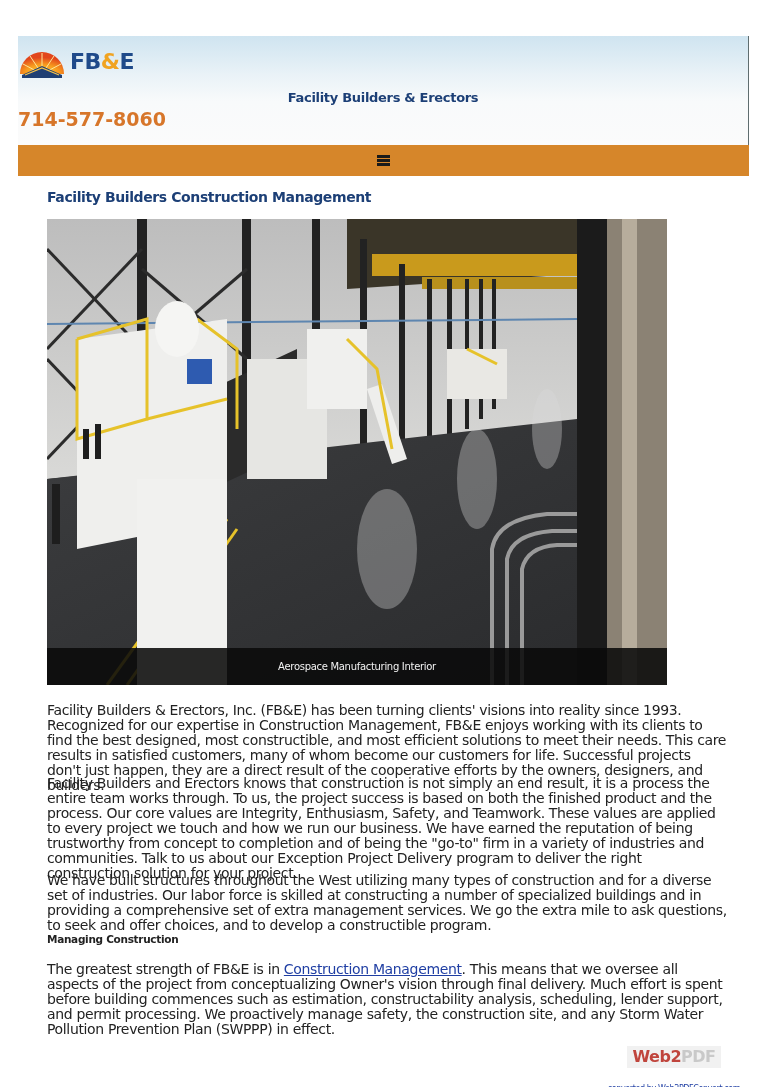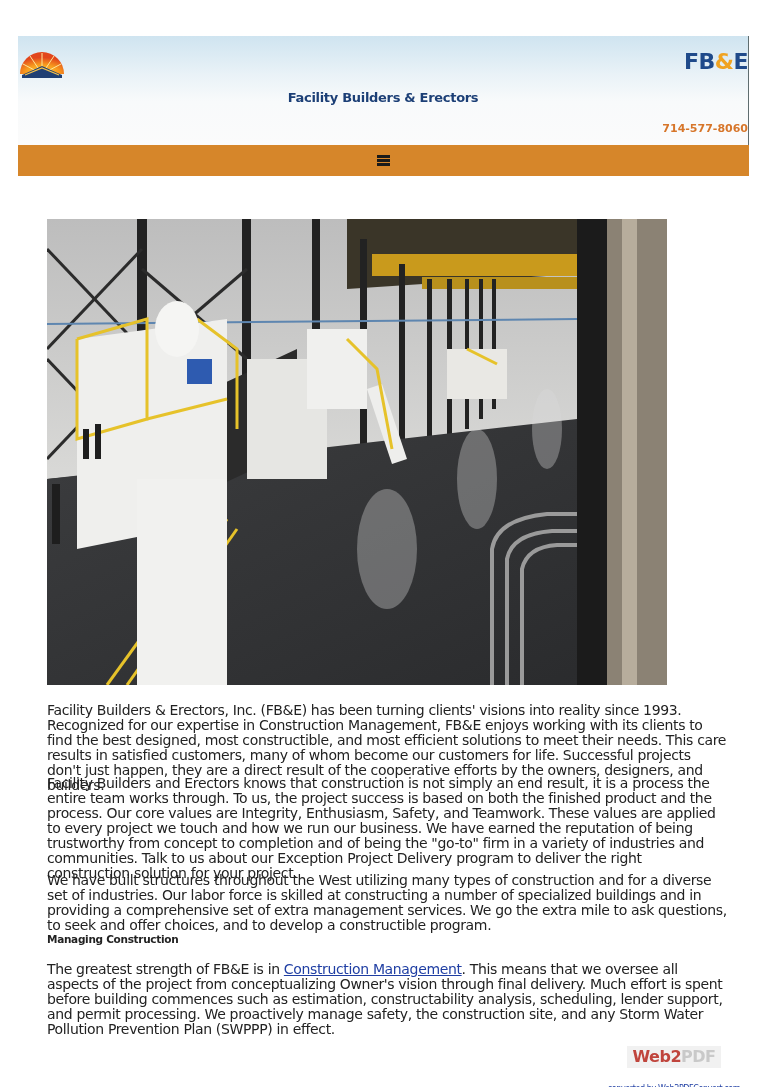--- a/index.html
+++ b/index.html
@@ -1,27 +1,27 @@
 <!DOCTYPE html>
 <html><head>
 <meta charset="utf-8">
 <style>
   html, body { margin: 0; padding: 0; background: #ffffff; }
   body { width: 768px; height: 1087px; position: relative; overflow: hidden; font-family: "DejaVu Sans", sans-serif; color: #222; }
   .page { position: absolute; left: 18px; top: 36px; width: 731px; height: 1020px; }
   .header { position: absolute; left: 0; top: 0; width: 731px; height: 109px;
     background: linear-gradient(to bottom, #cfe4f0 0%, #e9f2f7 35%, #f8fafb 60%, #fbfbfb 100%);
     border-right: 1px solid #5f6d6f; box-sizing: border-box; }
-  .logo-row { position: absolute; left: 0; right: 0; top: 8px; height: 34px; display: flex; justify-content: space-between; align-items: center; }
+  .logo-row { position: absolute; left: 0; right: 0; top: 8px; height: 34px; display: flex; justify-content: flex-start; align-items: center; }
   .logo-mark { width: 48px; height: 34px; margin-right: 4px; }
   .logo-text { font-family: "DejaVu Sans", sans-serif; font-weight: bold; font-size: 22px; color: #1f4a8a; letter-spacing: -0.5px; }
   .logo-text .amp { color: #f0a321; }
   .company-name { position: absolute; left: 0; right: 0; top: 54px; text-align: center; font-family: "DejaVu Sans", sans-serif; font-weight: bold; font-size: 13px; color: #1c3f76; letter-spacing: -0.3px; }
   .tagline { position: absolute; left: 0; right: 0; top: 67px; text-align: center; font-family: "DejaVu Sans", sans-serif; font-weight: bold; font-size: 9px; color: #222; letter-spacing: -0.2px; }
-  .phone { position: absolute; left: 0; right: 0; top: 86px; text-align: right; font-family: "DejaVu Sans", sans-serif; font-weight: bold; font-size: 11px; color: #d7762a; }
+  .phone { position: absolute; left: 0; right: 0; top: 72px; text-align: left; font-family: "DejaVu Sans", sans-serif; font-weight: bold; font-size: 19px; color: #d7762a; }
   .navbar { position: absolute; left: 0; top: 109px; width: 731px; height: 31px; background: #d6862a; display: flex; justify-content: center; align-items: center; }
   .hamburger { width: 13px; height: 11px; display: flex; flex-direction: column; justify-content: space-between; cursor: pointer; }
   .hamburger span { display: block; height: 3px; background: #1a1a1a; }
   .content { position: absolute; left: 0; top: 140px; width: 731px; height: 880px; background: #fff; }
   .page-title { position: absolute; left: 29px; top: 13px; font-family: "DejaVu Sans", sans-serif; font-weight: bold; font-size: 14px; color: #1c3f76; letter-spacing: -0.4px; }
   .hero { position: absolute; left: 29px; top: 43px; width: 620px; height: 466px; overflow: hidden; background: #3a3a3a; }
   .hero svg { display: block; }
   .caption { position: absolute; left: 0; bottom: 0; width: 620px; height: 37px; background: rgba(10,10,10,0.88); color: #f2f2f2; font-family: "DejaVu Sans", sans-serif; font-size: 10px; text-align: center; line-height: 37px; letter-spacing: -0.3px; }
   .body-text { position: absolute; left: 29px; width: 680px; font-family: "DejaVu Sans", sans-serif; font-size: 14px; line-height: 15px; color: #222; letter-spacing: -0.35px; margin: 0; }
   .p1 { top: 527px; }
@@ -70,20 +70,21 @@
 
   <div class="navbar">
     <div class="hamburger">
       <span></span>
         <span></span>
         <span></span>
     </div>
   </div>
 
   <div class="content">
+    <h1 class="page-title" style="margin:0;">Facility Builders Construction Management</h1>
 
     <div class="hero">
       <svg width="620" height="466" viewBox="0 0 620 466">
         <defs>
           <linearGradient id="wall" x1="0" y1="0" x2="0" y2="1">
             <stop offset="0%" stop-color="#bdbdbd"></stop>
             <stop offset="100%" stop-color="#d9d9d7"></stop>
           </linearGradient>
           <linearGradient id="floor" x1="0" y1="0" x2="1" y2="1">
             <stop offset="0%" stop-color="#3c3d3f"></stop>
@@ -148,20 +149,21 @@
         </g>
         <rect x="530" y="0" width="30" height="466" fill="#1b1b1b"></rect>
         <polygon points="560,0 620,0 620,466 560,466" fill="#8b8274"></polygon>
         <polygon points="575,0 590,0 590,466 575,466" fill="#b7ad9c"></polygon>
         <g fill="#1e1e1e">
           <rect x="36" y="210" width="6" height="30"></rect>
           <rect x="48" y="205" width="6" height="35"></rect>
           <rect x="5" y="265" width="8" height="60"></rect>
         </g>
       </svg>
+      <div class="caption">Aerospace Manufacturing Interior</div>
     </div>
 
     <p class="body-text p1">Facility Builders &amp; Erectors, Inc. (FB&amp;E) has been turning clients' visions into reality since 1993. Recognized for our expertise in Construction Management, FB&amp;E enjoys working with its clients to find the best designed, most constructible, and most efficient solutions to meet their needs. This care results in satisfied customers, many of whom become our customers for life. Successful projects don't just happen, they are a direct result of the cooperative efforts by the owners, designers, and builders.</p>
     <p class="body-text p2">Facility Builders and Erectors knows that construction is not simply an end result, it is a process the entire team works through. To us, the project success is based on both the finished product and the process. Our core values are Integrity, Enthusiasm, Safety, and Teamwork. These values are applied to every project we touch and how we run our business. We have earned the reputation of being trustworthy from concept to completion and of being the "go-to" firm in a variety of industries and communities. Talk to us about our Exception Project Delivery program to deliver the right construction solution for your project.</p>
     <p class="body-text p3">We have built structures throughout the West utilizing many types of construction and for a diverse set of industries. Our labor force is skilled at constructing a number of specialized buildings and in providing a comprehensive set of extra management services. We go the extra mile to ask questions, to seek and offer choices, and to develop a constructible program.</p>
 
     <h2 class="h2" style="margin:0;">Managing Construction</h2>
 
     <p class="body-text p4"><span>The greatest strength of FB&amp;E is in </span><a href="#">Construction Management</a><span>. This means that we oversee all aspects of the project from conceptualizing Owner's vision through final delivery. Much effort is spent before building commences such as estimation, constructability analysis, scheduling, lender support, and permit processing. We proactively manage safety, the construction site, and any Storm Water Pollution Prevention Plan (SWPPP) in effect.</span></p>
   </div>

